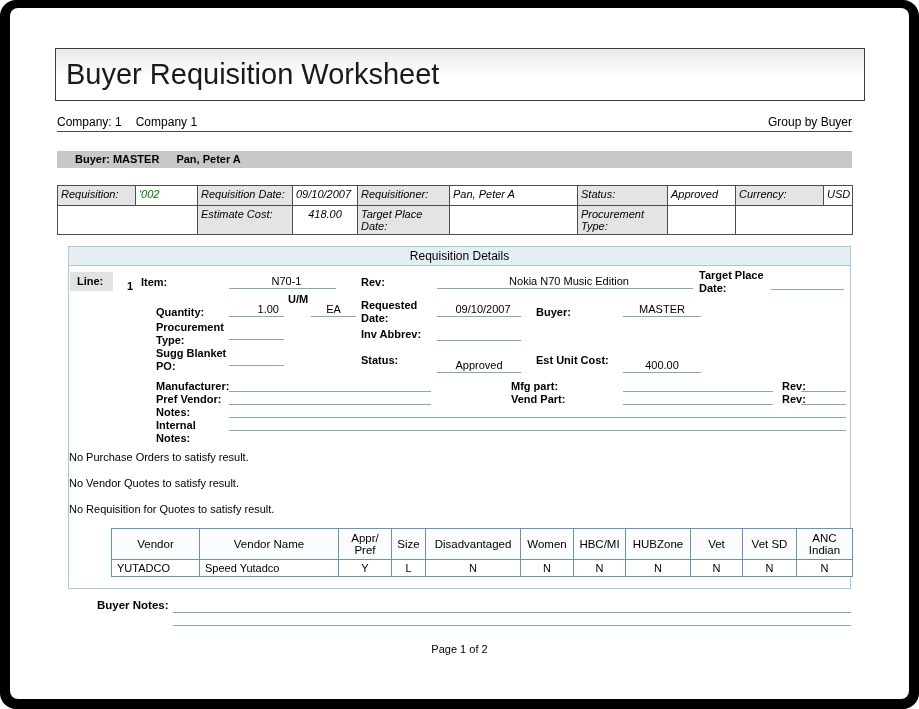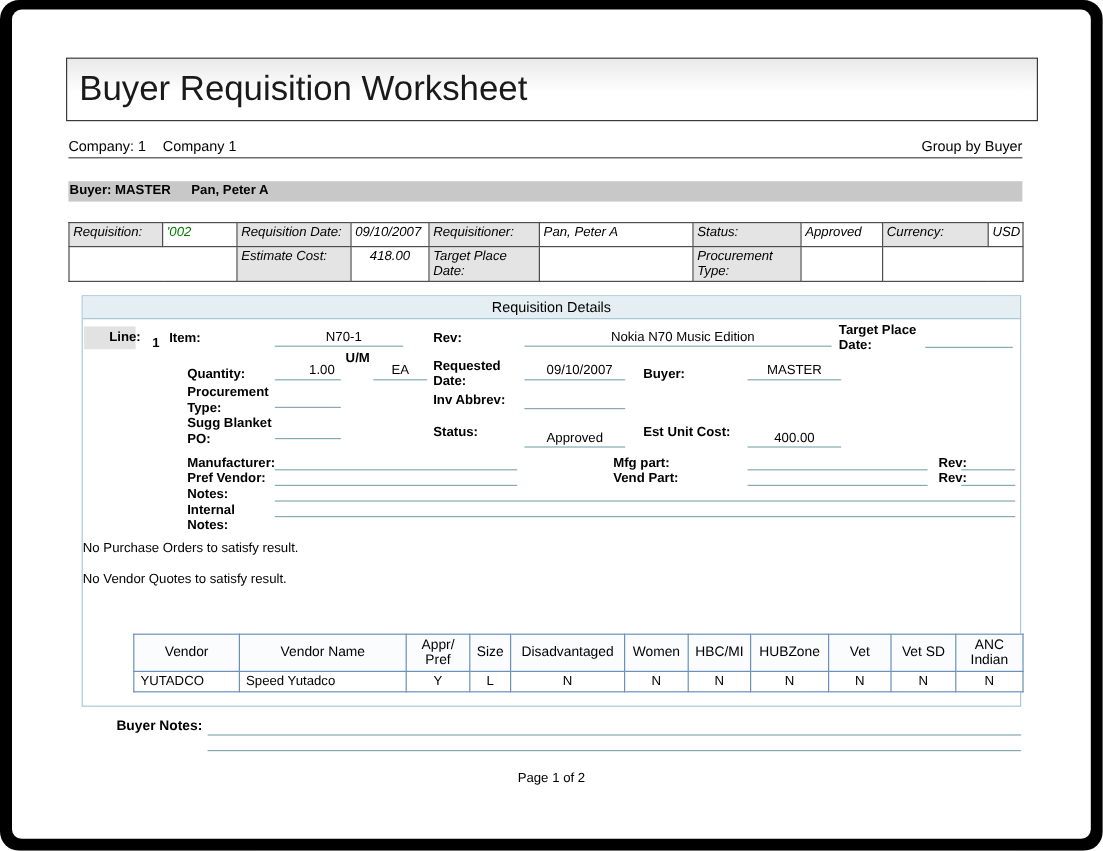--- a/index.html
+++ b/index.html
@@ -28,21 +28,21 @@
   }
   .company-row {
     position: absolute; left: 47px; top: 107px; width: 795px;
     display: flex; align-items: baseline; font-size: 12px;
   }
   .company-row .cname { margin-left: 14px; }
   .company-row .groupby { margin-left: auto; }
   .divider { position: absolute; left: 47px; top: 123px; width: 795px; border-top: 1px solid #4a4a4a; }
   .buyer-band {
     position: absolute; left: 47px; top: 143px; width: 795px; height: 17px;
-    background: #c8c8c8; font-size: 11px; font-weight: bold; line-height: 17px; padding-left: 1px;
+    background: #c8c8c8; font-size: 11px; font-weight: bold; line-height: 17px; padding-left: 18px;
   }
   .buyer-band .bname { margin-left: 14px; }
 
   .req-table {
     position: absolute; left: 47px; top: 177px; width: 795px;
     border-collapse: collapse; table-layout: fixed; font-size: 11px; font-style: italic;
   }
   .req-table td { border: 1px solid #4d4d4d; padding: 2px 3px; vertical-align: top; overflow: hidden; }
   .req-table tr.r1 td { height: 20px; }
   .req-table tr.r2 td { height: 29px; }
@@ -54,21 +54,21 @@
   .details {
     position: absolute; left: 58px; top: 238px; width: 783px; height: 343px;
     border: 1px solid #a9c9d6; background: #ffffff;
   }
   .details-hdr {
     height: 19px; background: #e4eef3; border-bottom: 1px solid #a9c9d6;
     text-align: center; font-size: 12px; line-height: 19px;
   }
   .line-box {
     position: absolute; left: 1px; top: 25px; width: 43px; height: 19px;
-    background: #e2e2e2; font-weight: bold; font-size: 11px; line-height: 19px; padding-left: 21px;
+    background: #e2e2e2; font-weight: bold; font-size: 11px; line-height: 19px; padding-left: 7px;
   }
   .lbl { position: absolute; font-weight: bold; font-size: 11px; line-height: 13px; white-space: nowrap; }
   .lbl.wrap { white-space: normal; }
   .fld {
     position: absolute; height: 15px; border-bottom: 1px solid #86aab4;
     font-size: 11px; line-height: 14px; text-align: center; white-space: nowrap; overflow: hidden;
   }
   .fl { text-align: center; padding-left: 8px; }
   .fr { text-align: right; padding-right: 5px; }
   .msg { position: absolute; left: 0; width: 100%; text-align: left; font-size: 11px; }
@@ -200,20 +200,21 @@
       <span class="lbl" style="left:713px;top:146px">Rev:</span>
       <span class="fld" style="left:732px;top:143px;width:45px"></span>
 
       <span class="lbl" style="left:87px;top:159px">Notes:</span>
       <span class="fld" style="left:160px;top:156px;width:617px"></span>
       <span class="lbl wrap" style="left:87px;top:172px;width:54px">Internal Notes:</span>
       <span class="fld" style="left:160px;top:169px;width:617px"></span>
 
       <div class="msg" style="top:204px">No Purchase Orders to satisfy result.</div>
       <div class="msg" style="top:230px">No Vendor Quotes to satisfy result.</div>
+      <div class="msg" style="top:256px">No Requisition for Quotes to satisfy result.</div>
 
       <table class="vendor-table">
         <colgroup>
           <col style="width:88px">
             <col style="width:139px">
             <col style="width:53px">
             <col style="width:34px">
           <col style="width:95px">
             <col style="width:53px">
             <col style="width:52px">

